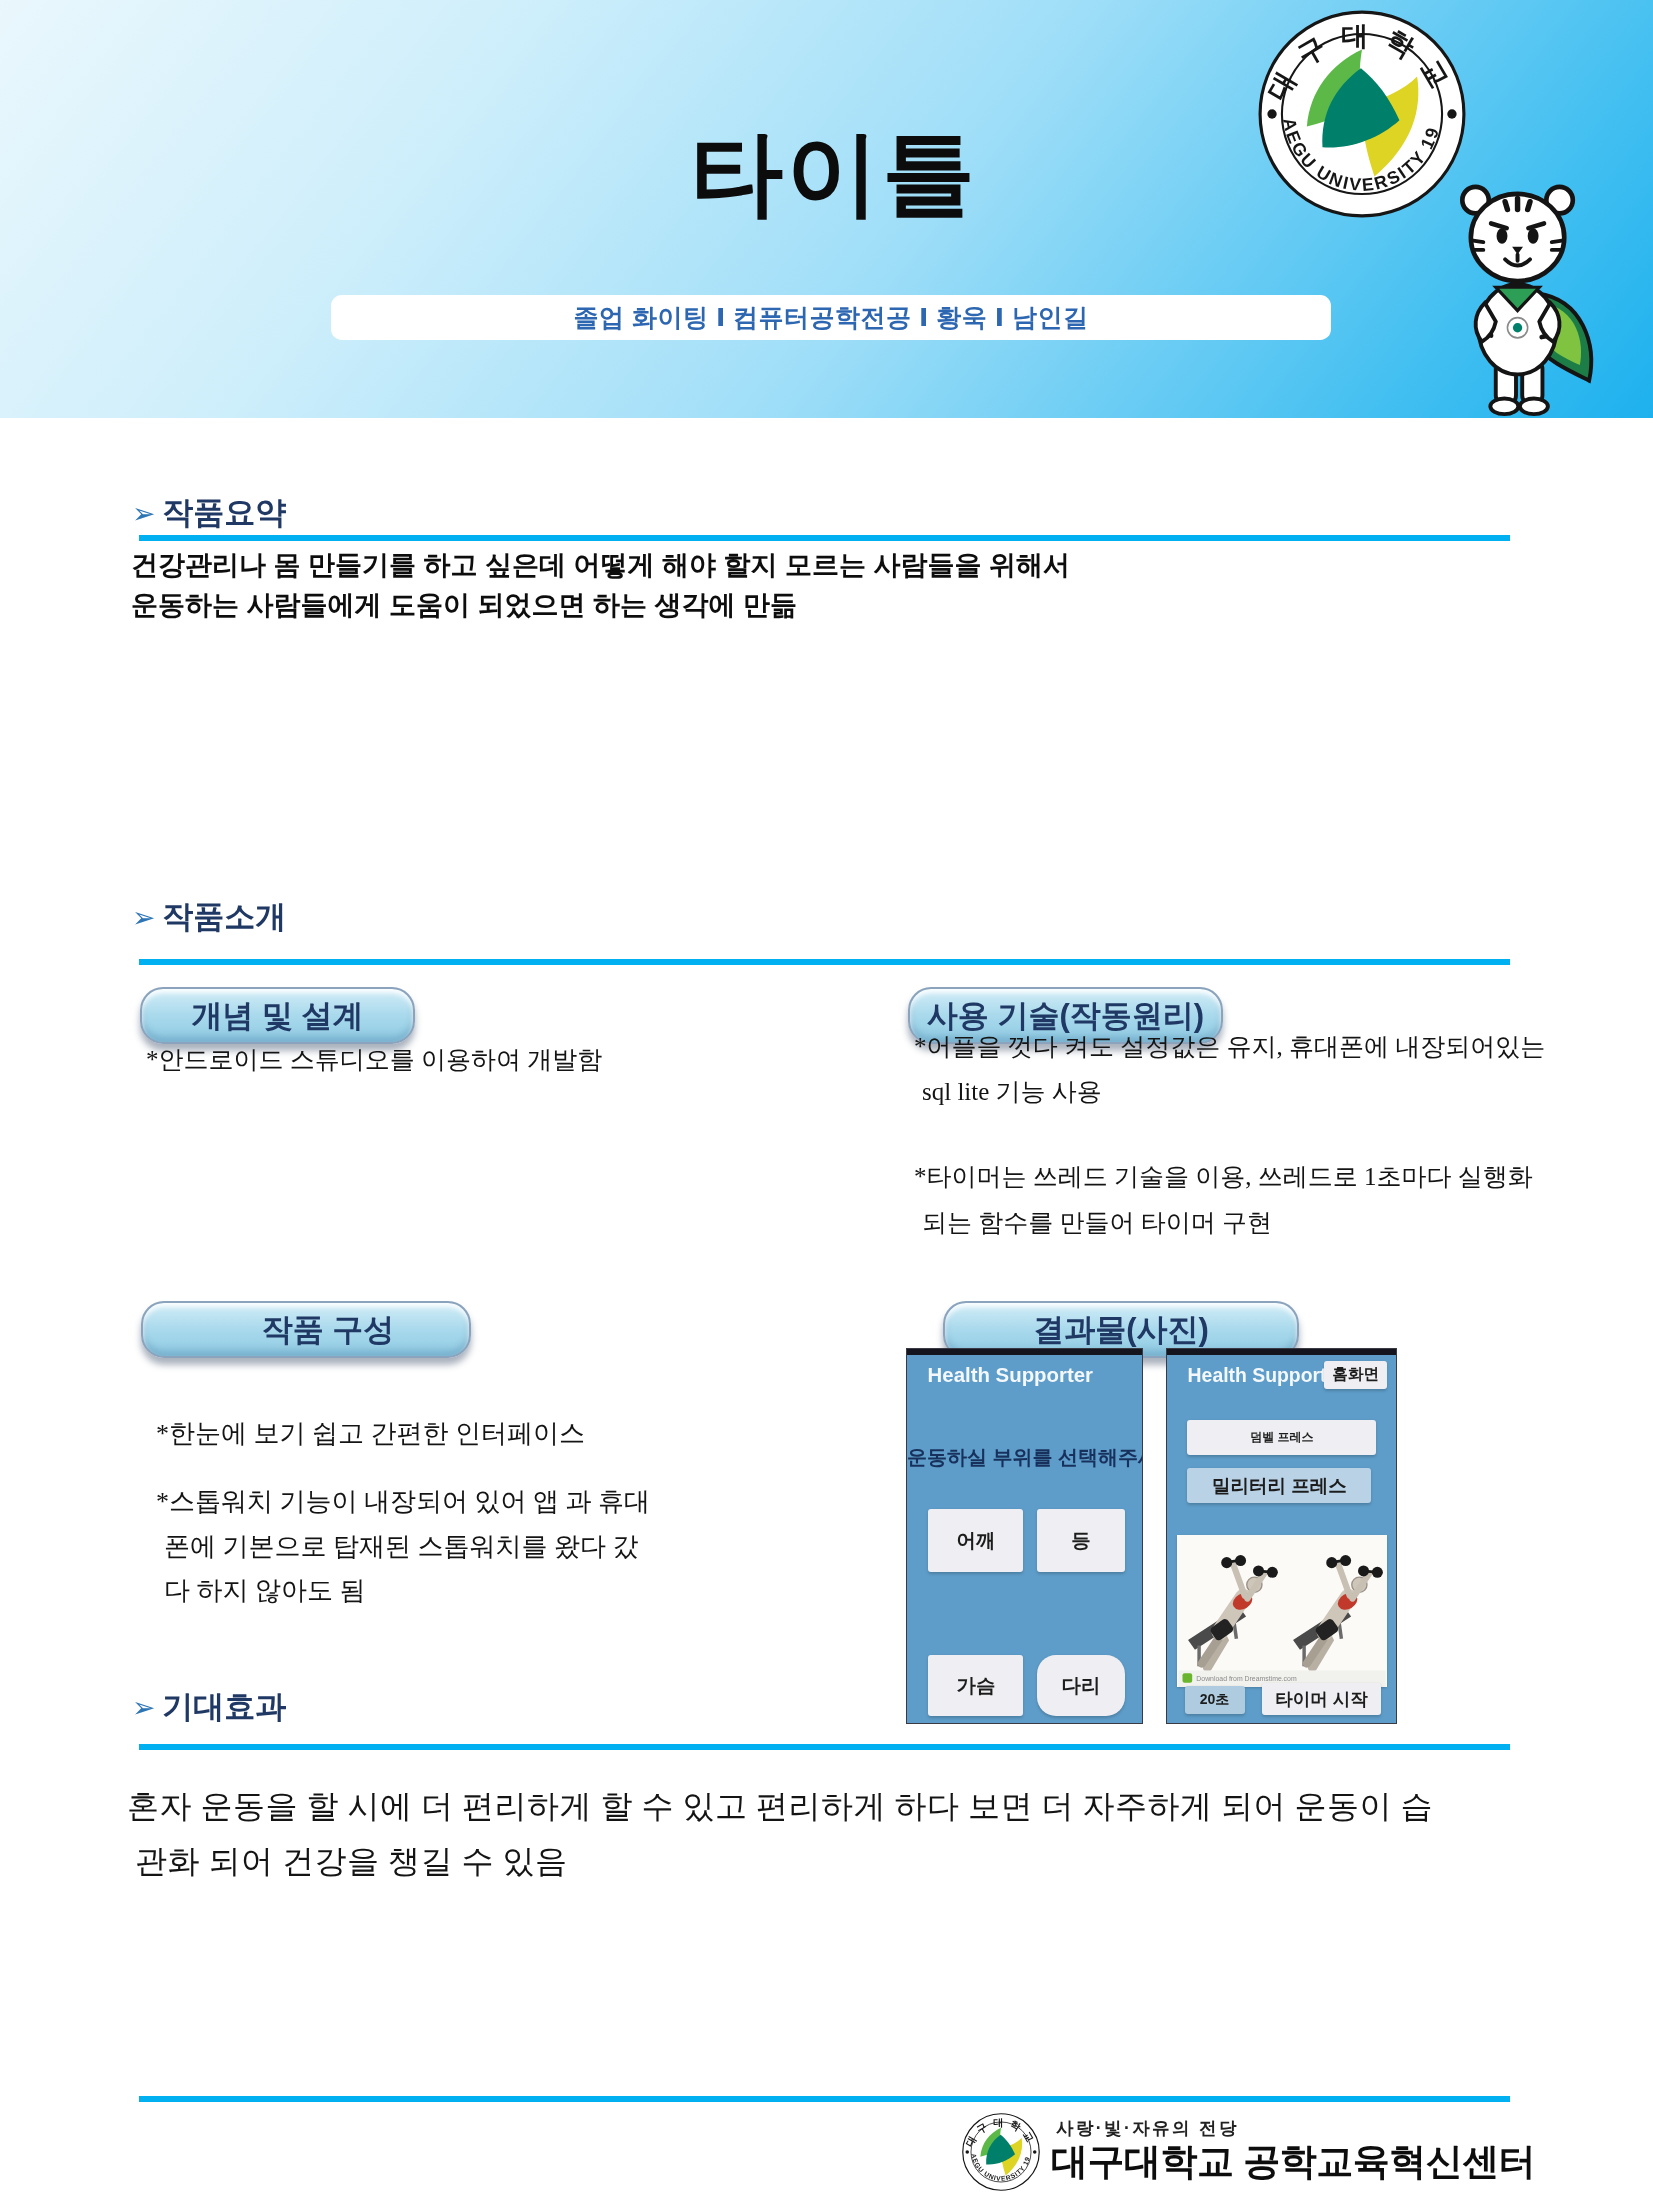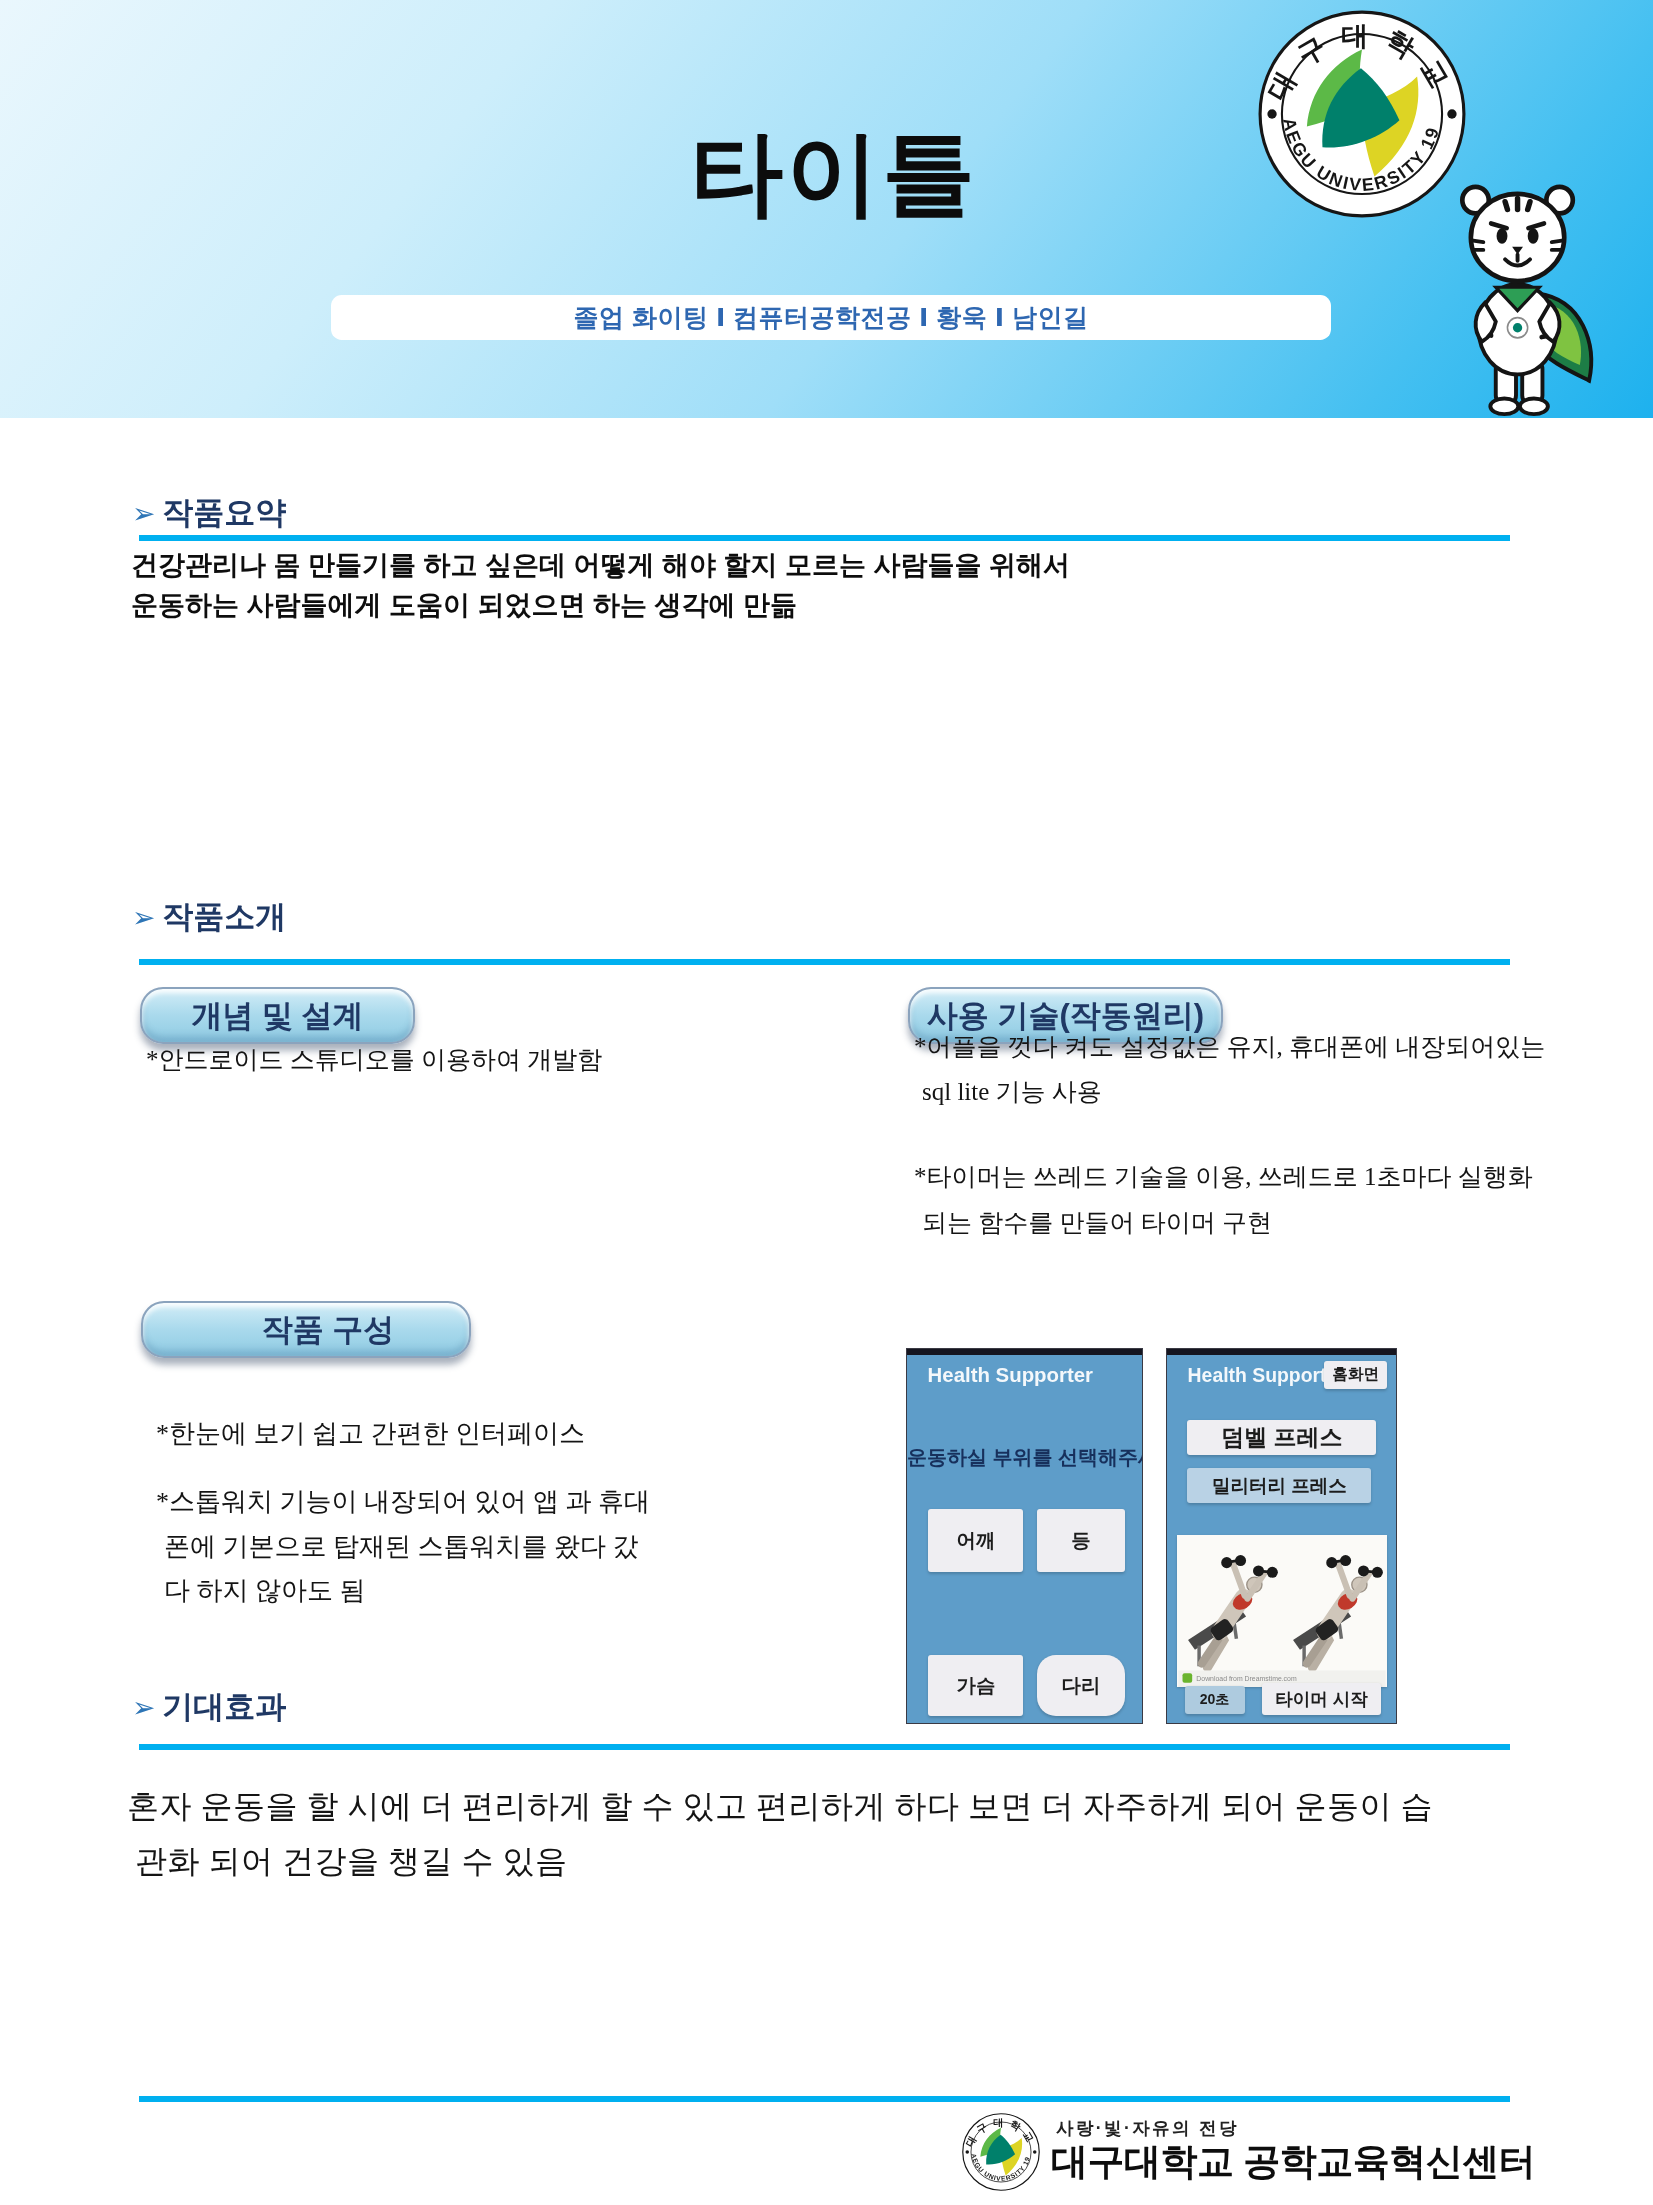--- a/index.html
+++ b/index.html
@@ -172,41 +172,44 @@
   <div class="serif-line" style="left:146px;top:1043px;font-size:25px;">*안드로이드 스튜디오를 이용하여 개발함</div>
 
   <div class="serif-line" style="left:914px;top:1030px;font-size:25px;">*어플을 껏다 켜도 설정값은 유지, 휴대폰에 내장되어있는</div>
   <div class="serif-line" style="left:922px;top:1075px;font-size:25px;">sql lite 기능 사용</div>
   <div class="serif-line" style="left:914px;top:1160px;font-size:25px;">*타이머는 쓰레드 기술을 이용, 쓰레드로 1초마다 실행화</div>
   <div class="serif-line" style="left:922px;top:1206px;font-size:25px;">되는 함수를 만들어 타이머 구현</div>
 
   <div class="pill" style="left:141px;top:1301px;width:282px;padding-left:44px;">
     <span>작품 구성</span>
   </div>
+  <div class="pill" style="left:943px;top:1301px;width:352px;">
+    <span>결과물(사진)</span>
+  </div>
 
   <div class="serif-line" style="left:156px;top:1416px;font-size:26px;">*한눈에 보기 쉽고 간편한 인터페이스</div>
   <div class="serif-line" style="left:156px;top:1484px;font-size:26px;">*스톱워치 기능이 내장되어 있어 앱 과 휴대</div>
   <div class="serif-line" style="left:164px;top:1529px;font-size:26px;">폰에 기본으로 탑재된 스톱워치를 왔다 갔</div>
   <div class="serif-line" style="left:164px;top:1573px;font-size:26px;">다 하지 않아도 됨</div>
 
   <div class="phone" style="left:907px;width:235px;">
     <div class="phone-edge"></div>
     <div class="app-title">Health Supporter</div>
     <div class="phone-prompt">운동하실 부위를 선택해주세요</div>
     <div class="phone-btn" style="left:21.4px;top:160px;width:95px;height:63px;">어깨</div>
     <div class="phone-btn" style="left:130px;top:160px;width:88px;height:63px;">등</div>
     <div class="phone-btn" style="left:21.4px;top:306px;width:95px;height:61px;">가슴</div>
     <div class="phone-btn" style="left:130px;top:306px;width:88px;height:61px;border-radius:19px;">다리</div>
   </div>
 
   <div class="phone" style="left:1167px;width:229px;">
     <div class="phone-edge"></div>
     <div class="app-title" style="font-size:19.4px;">Health Supporter</div>
     <div class="phone-btn" style="right:8.8px;top:11.7px;width:63px;height:28px;font-size:15.6px;">홈화면</div>
-    <div class="phone-btn" style="left:20.4px;top:71px;width:189px;height:35px;font-size:23px;">덤벨 프레스</div>
+    <div class="phone-btn" style="left:20.4px;top:71px;width:189px;height:35px;font-size:12px;">덤벨 프레스</div>
     <div class="phone-btn btn-tint" style="left:20.4px;top:119px;width:184px;height:35px;font-size:18.5px;">밀리터리 프레스</div>
 
     <svg class="exercise-img" viewBox="0 0 300 220">
       <rect x="0" y="0" width="300" height="220" fill="#fbfaf7"></rect>
       <g id="fig">
         <polygon points="14,152 88,104 98,118 24,166" fill="#4a4a4a"></polygon>
         <line x1="30" y1="160" x2="30" y2="190" stroke="#6a6a6a" stroke-width="5"></line>
         <line x1="80" y1="122" x2="84" y2="150" stroke="#6a6a6a" stroke-width="5"></line>
         <path d="M42 192 L66 152 L60 140" fill="none" stroke="#b9b0a4" stroke-width="13" stroke-linecap="round"></path>
         <path d="M34 186 L58 150" fill="none" stroke="#a89f93" stroke-width="12" stroke-linecap="round"></path>

